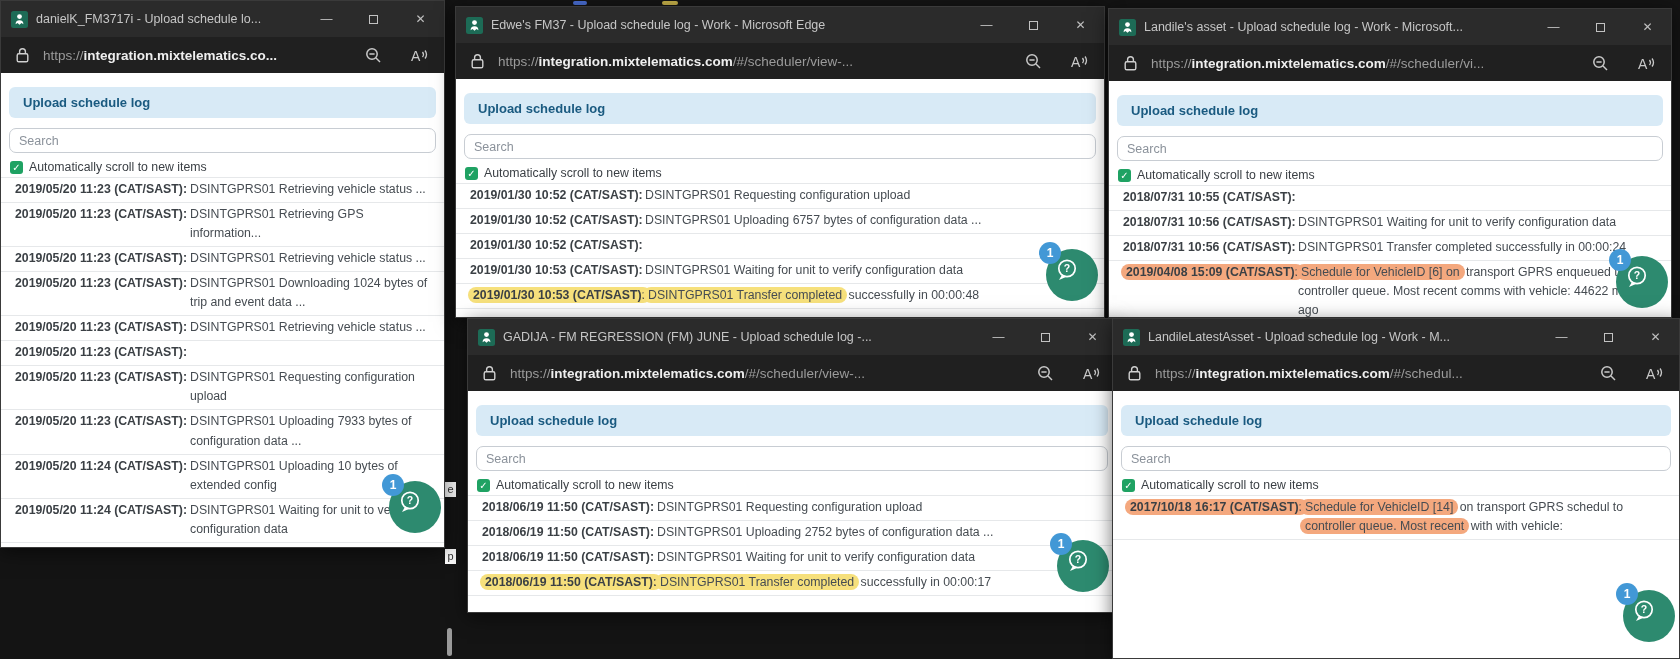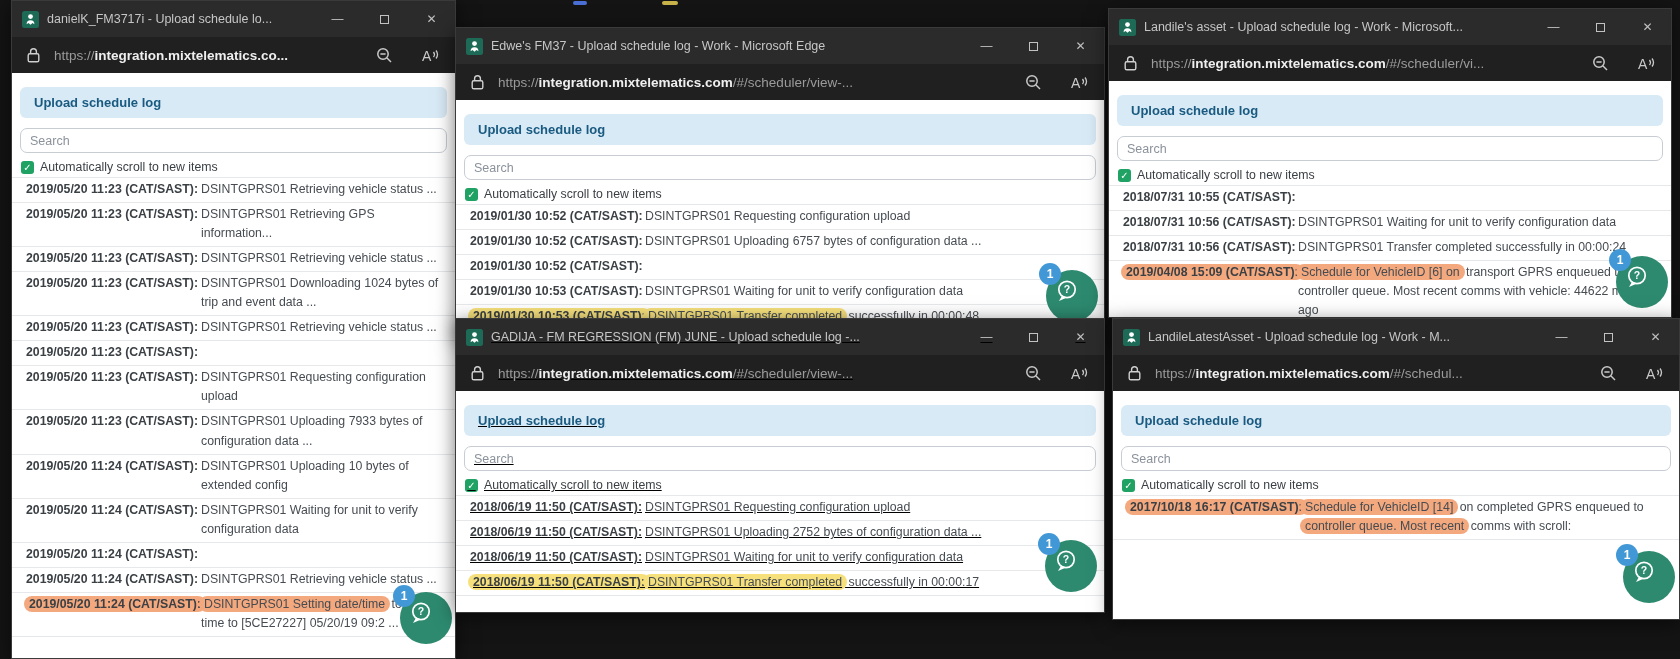--- a/index.html
+++ b/index.html
@@ -2,25 +2,25 @@
 <html><head>
 <meta charset="utf-8">
 <style>
   * { margin:0; padding:0; box-sizing:border-box; }
   html,body { width:1680px; height:659px; overflow:hidden; background:#141414;
     font-family:"Liberation Sans", sans-serif; }
 
   
   .win { position:absolute; background:#fff; border:1px solid #3a3a3a;
          box-shadow:0 4px 18px rgba(0,0,0,.55); overflow:hidden; }
-  .w1 { left:11px;    top:0;   width:445px; height:659px; }
-  .w2 { left:455px; top:6px;   width:650px; height:312px;margin-top:21px; }
+  .w1 { left:0;    top:0;   width:445px; height:548px; }
+  .w2 { left:455px; top:6px;   width:650px; height:312px; }
   .w3 { left:1108px; top:8px;  width:564px; height:310px; }
-  .w4 { left:455px; top:318px; width:650px; height:295px;text-decoration:underline; }
-  .w5 { left:1112px; top:318px; width:568px; height:302px; }
+  .w4 { left:467px; top:318px; width:650px; height:295px; }
+  .w5 { left:1112px; top:318px; width:568px; height:341px; }
 
   
   .titlebar { height:36px; background:#2b2b2b; display:flex; align-items:center;
               padding-left:10px; gap:8px; }
   .favicon { width:17px; height:17px; flex:0 0 auto; }
   .title { flex:1; color:#c6c6c6; font-size:12.5px; white-space:nowrap;
            overflow:hidden; text-overflow:ellipsis; }
   .ctls { display:flex; flex:0 0 auto; }
   .ctl { width:47px; text-align:center; color:#c2c2c2; font-size:12px;
          line-height:36px; cursor:default; }
@@ -454,21 +454,21 @@
     <div class="content">
       <div class="banner">Upload schedule log</div>
       <input class="search" type="text" placeholder="Search" style="">
       <div class="autoscroll">
         <span class="checkbox">✓</span>
         <span class="t-auto">Automatically scroll to new items</span>
       </div>
       <div class="logtable">
   <div class="log-row">
     <span class="ts"><span class="hl hl-orange">2017/10/18 16:17 (CAT/SAST):</span></span>
-    <span class="msg"><span class="hl hl-orange">Schedule for VehicleID [14]</span><span> on completed GPRS enqueued to </span><span class="hl hl-orange">controller queue. Most recent</span><span> comms with scroll:</span></span>
+    <span class="msg"><span class="hl hl-orange">Schedule for VehicleID [14]</span><span> on transport GPRS schedul to </span><span class="hl hl-orange">controller queue. Most recent</span><span> with with vehicle:</span></span>
   </div>
 </div>
       <div class="chat">
         <span class="chat-badge">1</span>
         <svg width="28" height="26">
           <use href="#def-chatbubble"></use>
         </svg>
       </div>
     </div>
   </div>

